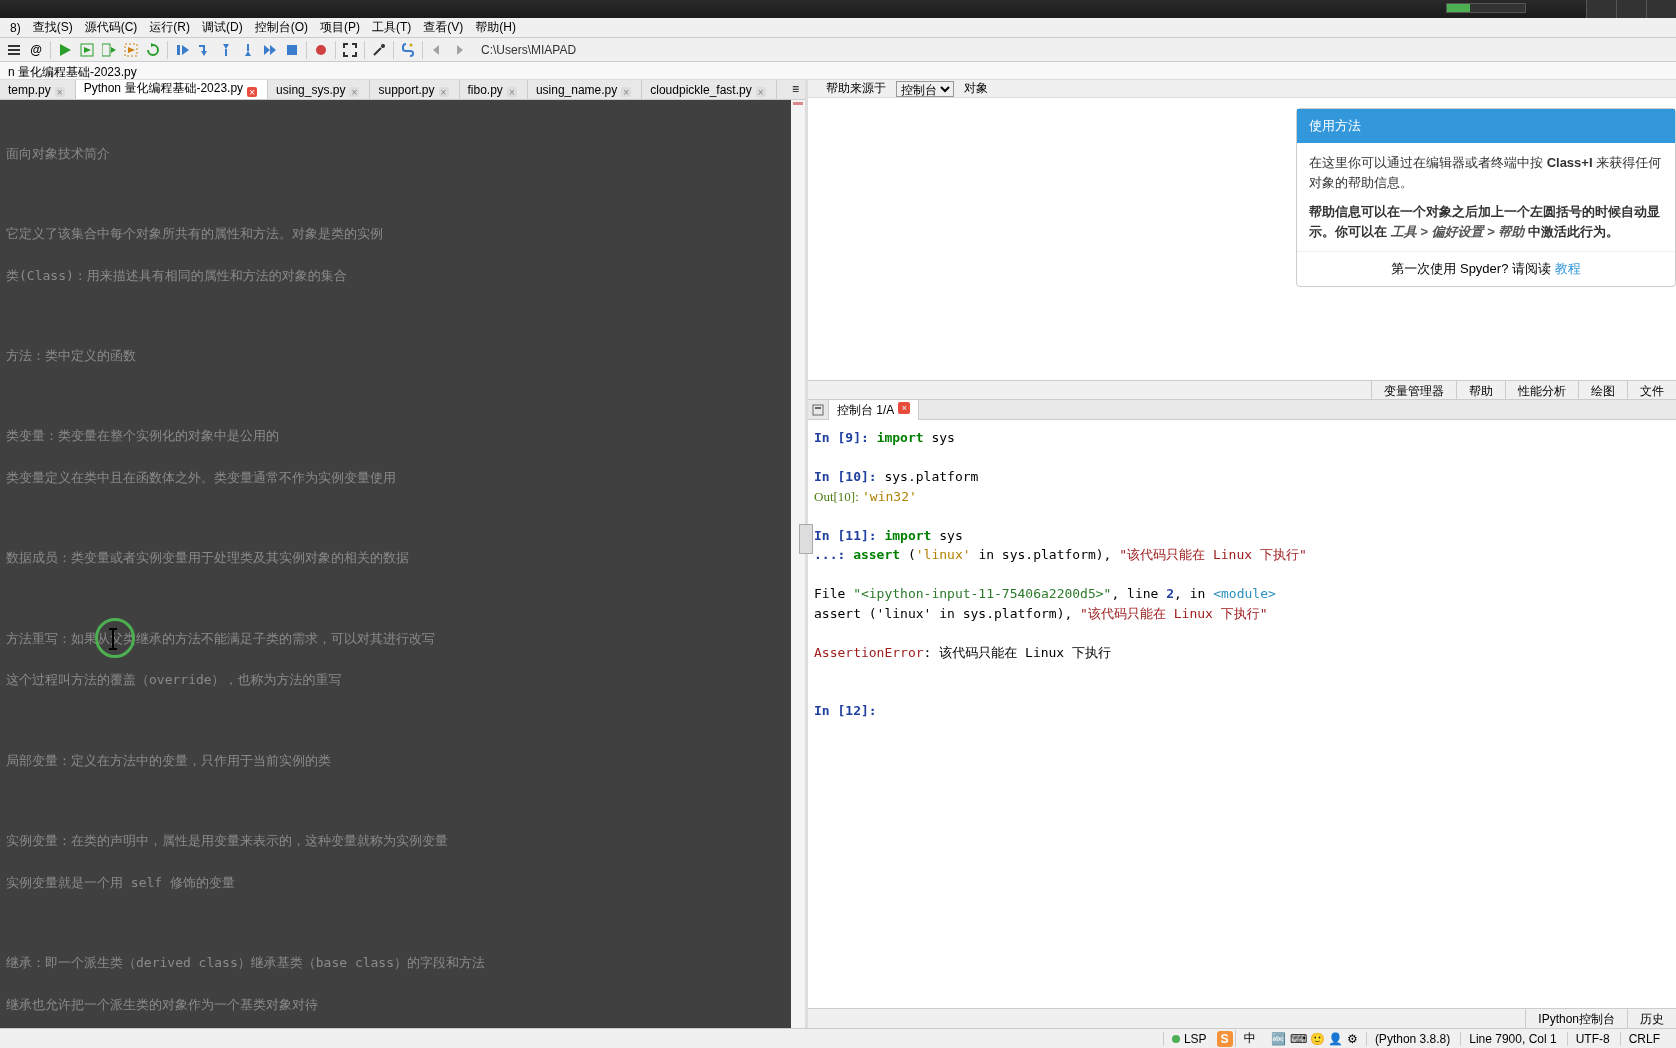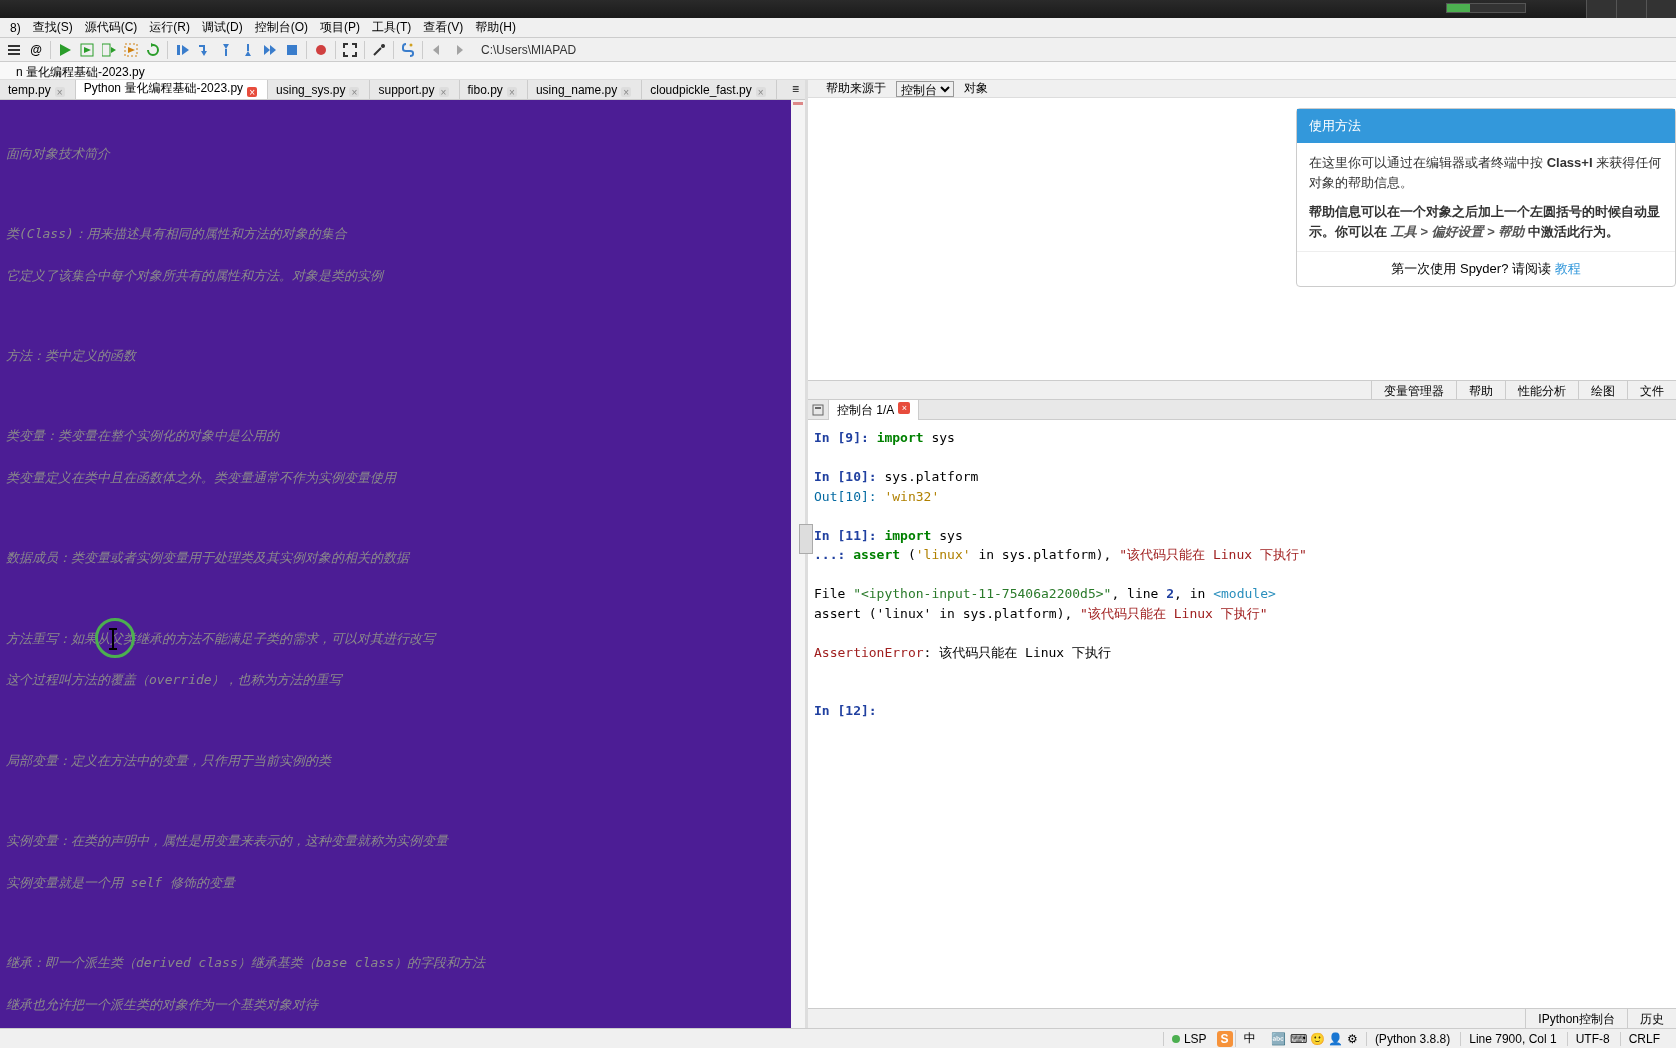--- a/index.html
+++ b/index.html
@@ -13,34 +13,34 @@
 
 .menubar { height: 20px; background: #f0f0f0; display: flex; align-items: center; padding: 0 4px; border-bottom: 1px solid #ccc; }
 .menu-item { padding: 2px 6px; font-size: 12px; cursor: pointer; }
 .menu-item:first-child { margin-left: 0; }
 
 .toolbar { height: 24px; background: #f0f0f0; display: flex; align-items: center; padding: 2px 4px; border-bottom: 1px solid #ccc; gap: 2px; }
 .tool-btn { width: 20px; height: 20px; display: inline-flex; align-items: center; justify-content: center; cursor: pointer; border-radius: 2px; }
 .tool-sep { width: 1px; height: 18px; background: #ccc; margin: 0 2px; }
 .toolbar-path { margin-left: 10px; font-size: 12px; color: #333; }
 
-.breadcrumb { height: 18px; background: #f8f8f8; padding: 2px 16px; font-size: 12px; border-bottom: 1px solid #ddd; }
+.breadcrumb { height: 18px; background: #f8f8f8; padding: 2px 8px; font-size: 12px; border-bottom: 1px solid #ddd; }
 
 .main { display: flex; height: calc(100vh - 100px); }
 .left-pane { width: 808px; display: flex; flex-direction: column; border-right: 3px solid #ddd; position: relative; }
 .right-pane { flex: 1; display: flex; flex-direction: column; }
 
 .tab-bar { height: 20px; background: #e8e8e8; display: flex; border-bottom: 1px solid #ccc; overflow: hidden; }
 .tab { padding: 2px 10px 2px 8px; font-size: 12px; border-right: 1px solid #ccc; display: flex; align-items: flex-end; gap: 4px; cursor: pointer; white-space: nowrap; }
 .tab.active { background: #fff; }
 .tab-close { width: 10px; height: 10px; display: inline-flex; align-items: center; justify-content: center; font-size: 10px; color: #888; background: #ddd; border-radius: 2px; }
 .tab-close.red { background: #e74c3c; color: white; }
 .tab-more { padding: 2px 6px; font-size: 12px; margin-left: auto; }
 
-.editor { flex: 1; background: #4c1d95; font-family: Consolas, monospace; font-size: 13px; color: #8a8a8a; font-style: italic; padding: 2px 6px; overflow: auto; position: relative; white-space: pre-wrap; line-height: 1.6; }
+.editor { flex: 1; background: #404040; font-family: Consolas, monospace; font-size: 13px; color: #8a8a8a; padding: 2px 6px; overflow: auto; position: relative; white-space: pre-wrap; line-height: 1.6; }
 .editor-line { min-height: 18px; }
 .cursor-indicator { position: absolute; left: 95px; top: 518px; width: 40px; height: 40px; border: 3px solid #4caf50; border-radius: 50%; pointer-events: none; }
 .cursor-ibeam { position: absolute; left: 112px; top: 530px; width: 2px; height: 18px; background: #000; }
 .cursor-ibeam::before { content: ''; position: absolute; top: -2px; left: -3px; width: 8px; height: 2px; background: #000; }
 .cursor-ibeam::after { content: ''; position: absolute; bottom: -2px; left: -3px; width: 8px; height: 2px; background: #000; }
 .editor-scroll-ind { position: absolute; right: 0; top: 0; width: 14px; height: 100%; background: #f4f4f4; }
 .editor-scroll-mark { position: absolute; right: 2px; width: 10px; height: 3px; background: #d88; top: 2px; }
 
 .splitter-handle { position: absolute; bottom: 50%; right: -8px; width: 14px; height: 30px; background: #ddd; border: 1px solid #aaa; }
 
@@ -59,21 +59,21 @@
 .right-tab { padding: 2px 12px; border-left: 1px solid #ccc; font-size: 12px; cursor: pointer; }
 
 .console-tabs { height: 20px; display: flex; align-items: center; background: #e8e8e8; border-bottom: 1px solid #ccc; }
 .console-tab-btn { width: 20px; height: 18px; display: flex; align-items: center; justify-content: center; }
 .console-tab { padding: 2px 8px; background: #fff; border: 1px solid #ccc; border-bottom: none; display: flex; align-items: flex-start; gap: 4px; font-size: 12px; }
 .console-tab-close { width: 12px; height: 12px; background: #e74c3c; color: white; display: flex; align-items: center; justify-content: center; font-size: 9px; border-radius: 2px; }
 
 .console { flex: 1; background: #fff; font-family: Consolas, monospace; font-size: 13px; padding: 8px 6px; overflow: auto; line-height: 1.5; }
 .c-prompt { color: #2040a0; font-weight: bold; }
 .c-num { color: #2040a0; font-weight: bold; }
-.c-out { color: #0369a1; }
+.c-out { color: #4d7c0f; font-family: Liberation Serif, serif; }
 .c-kw { color: #008000; font-weight: bold; }
 .c-str { color: #b08000; }
 .c-err { color: #a02020; }
 .c-trace { color: #606060; }
 .c-file { color: #2a7a2a; }
 .c-mod { color: #2a8fbd; }
 
 .console-bottom-tabs { height: 20px; display: flex; justify-content: flex-end; border-top: 1px solid #ccc; background: #f0f0f0; }
 
 .statusbar { height: 20px; background: #f0f0f0; border-top: 1px solid #ccc; display: flex; align-items: center; padding: 0 8px; font-size: 12px; gap: 2px; }
@@ -258,22 +258,22 @@
       <div class="tab">
           <span>cloudpickle_fast.py</span>
           <span class="tab-close">×</span>
         </div>
       <div class="tab-more">≡</div>
     </div>
     <div class="editor">
       <div class="editor-scroll-ind"><div class="editor-scroll-mark"></div></div>
 <div class="editor-line">面向对象技术简介</div>
 <div class="editor-line"></div>
+<div class="editor-line">它定义了该集合中每个对象所共有的属性和方法。对象是类的实例</div>
 <div class="editor-line">类(Class)：用来描述具有相同的属性和方法的对象的集合</div>
-<div class="editor-line">它定义了该集合中每个对象所共有的属性和方法。对象是类的实例</div>
 <div class="editor-line"></div>
 <div class="editor-line">方法：类中定义的函数</div>
 <div class="editor-line"></div>
 <div class="editor-line">类变量：类变量在整个实例化的对象中是公用的</div>
 <div class="editor-line">类变量定义在类中且在函数体之外。类变量通常不作为实例变量使用</div>
 <div class="editor-line"></div>
 <div class="editor-line">数据成员：类变量或者实例变量用于处理类及其实例对象的相关的数据</div>
 <div class="editor-line"></div>
 <div class="editor-line">方法重写：如果从父类继承的方法不能满足子类的需求，可以对其进行改写</div>
 <div class="editor-line">这个过程叫方法的覆盖（override），也称为方法的重写</div>

